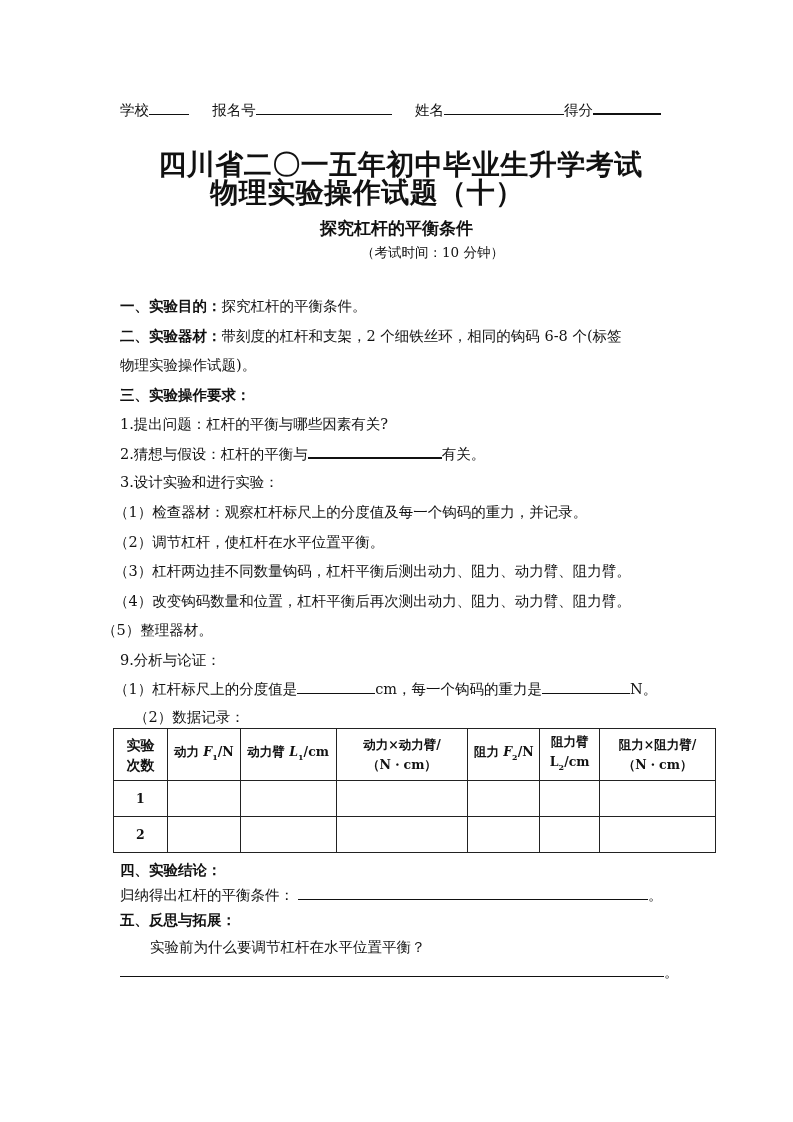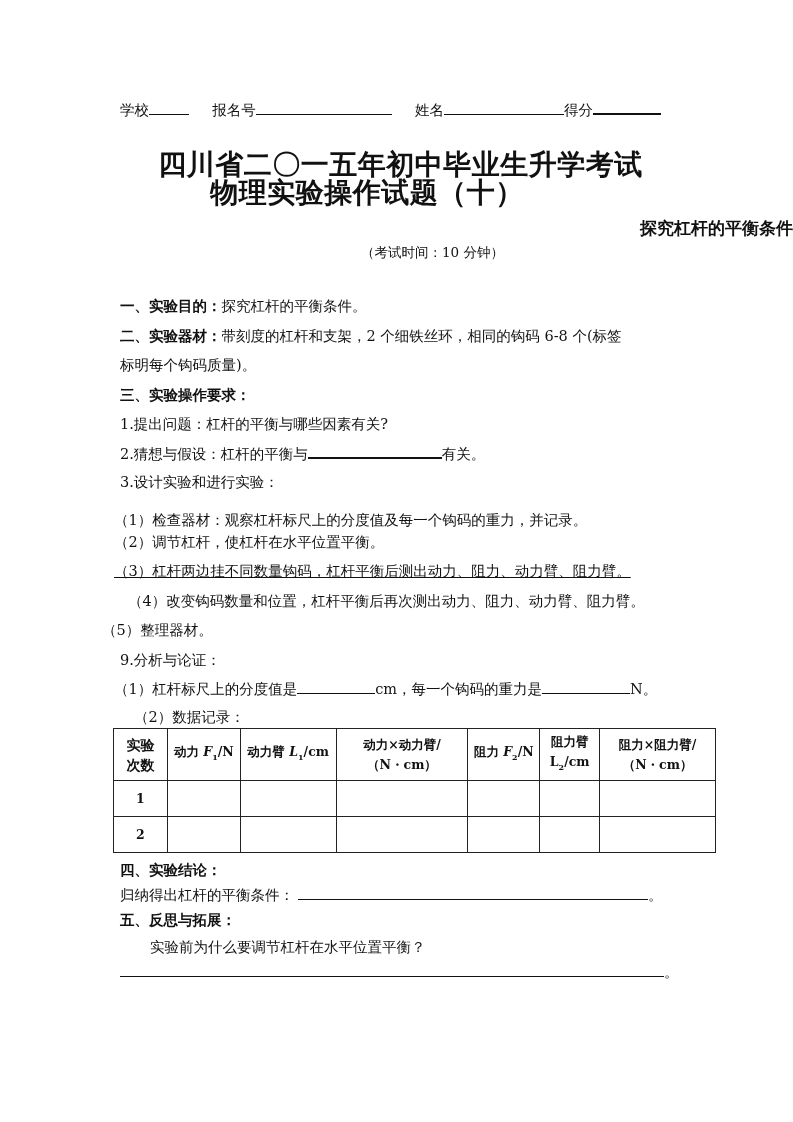--- a/index.html
+++ b/index.html
@@ -26,42 +26,42 @@
 <div class="abs line" style="left:120px; top:99px;">
   <span>学校</span><span class="ul" style="width:40px;"></span>
   <span style="display:inline-block;width:14px;"></span>
   <span>报名号</span><span class="ul" style="width:136px;"></span>
   <span style="display:inline-block;width:14px;"></span>
   <span>姓名</span><span class="ul" style="width:120px;"></span><span>得分</span><span class="ul ulthick" style="width:68px;"></span>
 </div>
 
 <div class="abs title1" style="left:0; width:793px; text-align:center; top:146px; padding-left:8px; box-sizing:border-box;">四川省二〇一五年初中毕业生升学考试</div>
 <div class="abs title1" style="left:0; width:734px; text-align:center; top:174px;">物理实验操作试题（十）</div>
-<div class="abs title2" style="left:0; width:793px; text-align:right; top:217px;">探究杠杆的平衡条件</div>
+<div class="abs title2" style="left:0; width:793px; text-align:center; top:217px;">探究杠杆的平衡条件</div>
 <div class="abs sub" style="left:0; width:793px; text-align:center; top:244px;">（考试时间：10 分钟）</div>
 
 <div class="abs line" style="left:120px; top:296px;">
   <span class="bold">一、实验目的：</span><span>探究杠杆的平衡条件。</span>
 </div>
 
 <div class="abs line" style="left:120px; top:326px;">
   <span class="bold">二、实验器材：</span><span>带刻度的杠杆和支架，2 个细铁丝环，相同的钩码 6-8 个(标签</span>
 </div>
-<div class="abs line" style="left:120px; top:355px;">标明每个钩码质量)。</div>
+<div class="abs line" style="left:120px; top:355px;">物理实验操作试题)。</div>
 
 <div class="abs line bold" style="left:120px; top:385px;">三、实验操作要求：</div>
 <div class="abs line" style="left:120px; top:414px;">1.提出问题：杠杆的平衡与哪些因素有关?</div>
 <div class="abs line" style="left:120px; top:443px;">
   <span>2.猜想与假设：杠杆的平衡与</span><span class="ul ulthick" style="width:134px;"></span><span>有关。</span>
 </div>
 <div class="abs line" style="left:120px; top:472px;">3.设计实验和进行实验：</div>
-<div class="abs line" style="left:114px; top:502px;margin-top:8px;">（1）检查器材：观察杠杆标尺上的分度值及每一个钩码的重力，并记录。</div>
+<div class="abs line" style="left:114px; top:502px;">（1）检查器材：观察杠杆标尺上的分度值及每一个钩码的重力，并记录。</div>
 <div class="abs line" style="left:114px; top:532px;">（2）调节杠杆，使杠杆在水平位置平衡。</div>
-<div class="abs line" style="left:114px; top:561px;text-decoration:underline;">（3）杠杆两边挂不同数量钩码，杠杆平衡后测出动力、阻力、动力臂、阻力臂。</div>
-<div class="abs line" style="left:114px; top:591px;margin-left:14px;">（4）改变钩码数量和位置，杠杆平衡后再次测出动力、阻力、动力臂、阻力臂。</div>
+<div class="abs line" style="left:114px; top:561px;">（3）杠杆两边挂不同数量钩码，杠杆平衡后测出动力、阻力、动力臂、阻力臂。</div>
+<div class="abs line" style="left:114px; top:591px;">（4）改变钩码数量和位置，杠杆平衡后再次测出动力、阻力、动力臂、阻力臂。</div>
 <div class="abs line" style="left:102px; top:620px;text-align:right;">（5）整理器材。</div>
 <div class="abs line" style="left:120px; top:650px;">9.分析与论证：</div>
 <div class="abs line" style="left:114px; top:679px;">
   <span>（1）杠杆标尺上的分度值是</span><span class="ul" style="width:78px;"></span><span>cm，每一个钩码的重力是</span><span class="ul" style="width:88px;"></span><span>N。</span>
 </div>
 <div class="abs line" style="left:114px; top:707px;margin-left:20px;">（2）数据记录：</div>
 
 <table class="rec">
   <colgroup>
     <col style="width:54px">

